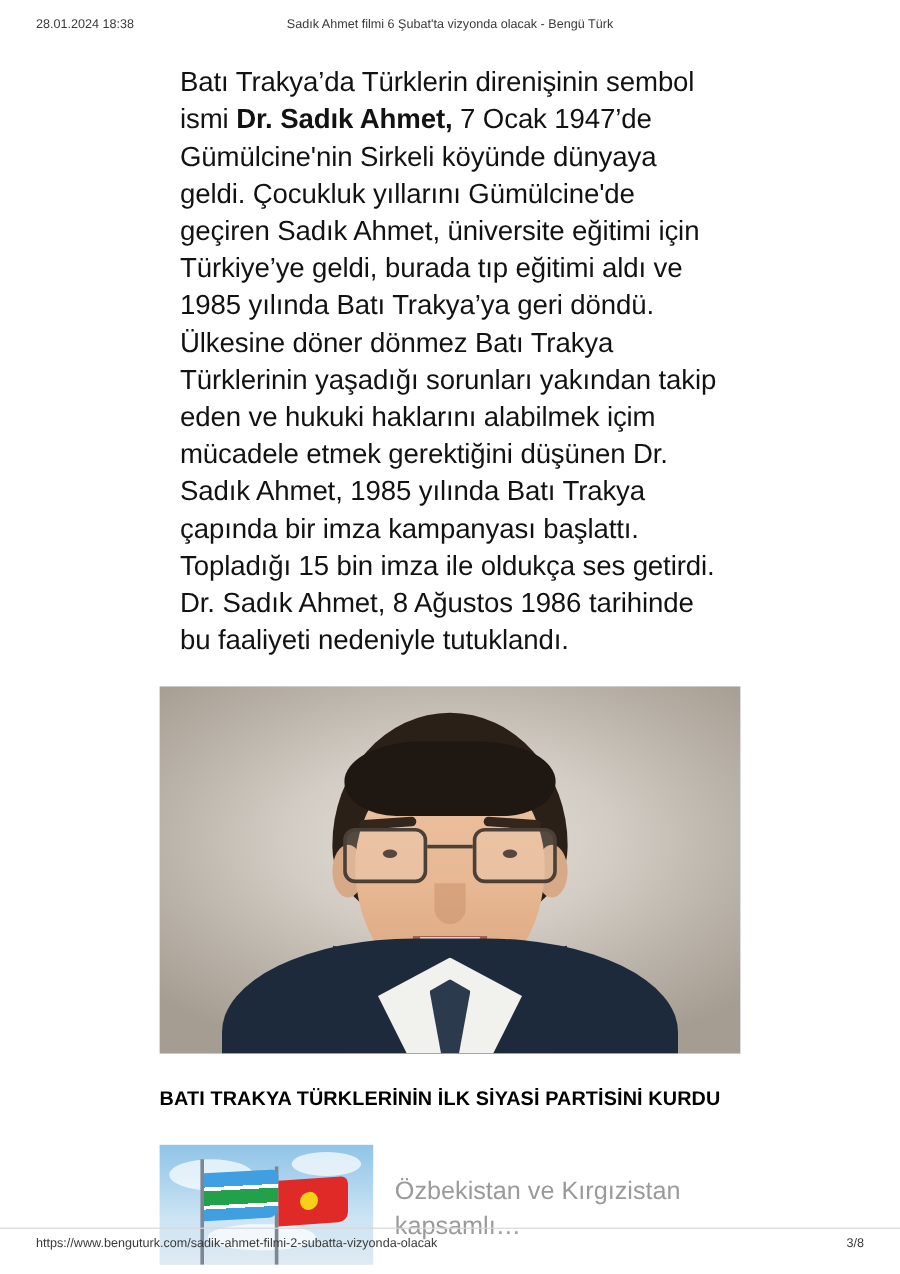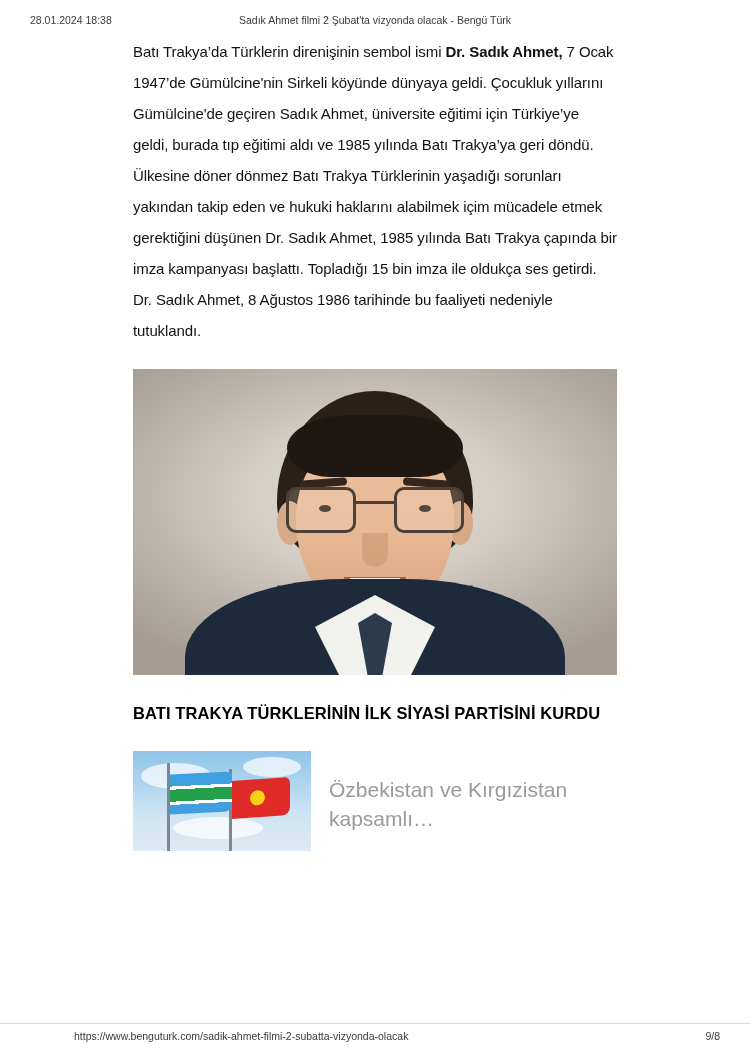--- a/index.html
+++ b/index.html
@@ -56,21 +56,20 @@
     width: 750px;
     height: 16px;
     font-size: 10.5px;
     color: #3a3a3a;
   }
   .print-footer .ftr-url {
     position: absolute;
     left: 30px;
     top: 0;
     white-space: nowrap;
-    margin-left: 44px;
   }
   .print-footer .ftr-page {
     position: absolute;
     right: 30px;
     top: 0;
     white-space: nowrap;
   }
   .footer-rule {
     position: absolute;
     left: 0;
@@ -82,25 +81,25 @@
 
   
   .content {
     position: absolute;
     left: 133px;
     top: 36px;
     width: 484px;
   }
 
   .article-body {
-    font-size: 15px;
+    font-size: 23px;
     line-height: 31px;
     color: #121212;
     letter-spacing: -0.1px;
-    margin: 0;
+    margin: 17px;
     font-family: "Liberation Sans", sans-serif;
   }
   .article-body b {
     font-weight: bold;
   }
 
   
   .figure {
     margin-top: 23px;
     width: 484px;
@@ -390,21 +389,21 @@
     color: #b4b4b4;
   }
 </style>
 </head>
 <body>
 
 <div class="page">
 
   <div class="print-header">
     <span class="hdr-date">28.01.2024 18:38</span>
-    <span class="hdr-title">Sadık Ahmet filmi 2 Şubat'ta vizyonda olacak - Bengü Türk</span>
+    <span class="hdr-title">Sadık Ahmet filmi 6 Şubat'ta vizyonda olacak - Bengü Türk</span>
   </div>
 
   <div class="content">
 
     <p class="article-body"><span>Batı Trakya’da Türklerin direnişinin sembol ismi </span><b>Dr. Sadık Ahmet,</b><span> 7 Ocak 1947’de Gümülcine'nin Sirkeli köyünde dünyaya geldi. Çocukluk yıllarını Gümülcine'de geçiren Sadık Ahmet, üniversite eğitimi için Türkiye’ye geldi, burada tıp eğitimi aldı ve 1985 yılında Batı Trakya’ya geri döndü. Ülkesine döner dönmez Batı Trakya Türklerinin yaşadığı sorunları yakından takip eden ve hukuki haklarını alabilmek içim mücadele etmek gerektiğini düşünen Dr. Sadık Ahmet, 1985 yılında Batı Trakya çapında bir imza kampanyası başlattı. Topladığı 15 bin imza ile oldukça ses getirdi. Dr. Sadık Ahmet, 8 Ağustos 1986 tarihinde bu faaliyeti nedeniyle tutuklandı.</span></p>
 
     <div class="figure">
       <div class="portrait">
         <div class="p-hair"></div>
         <div class="p-ear left"></div>
@@ -445,16 +444,16 @@
       </div>
       <div class="promo-text">Özbekistan ve Kırgızistan kapsamlı…</div>
     </div>
 
   </div>
 
 
   <div class="footer-rule"></div>
   <div class="print-footer">
     <span class="ftr-url">https://www.benguturk.com/sadik-ahmet-filmi-2-subatta-vizyonda-olacak</span>
-    <span class="ftr-page">9/8</span>
+    <span class="ftr-page">3/8</span>
   </div>
 
 </div>
 
 </body></html>

